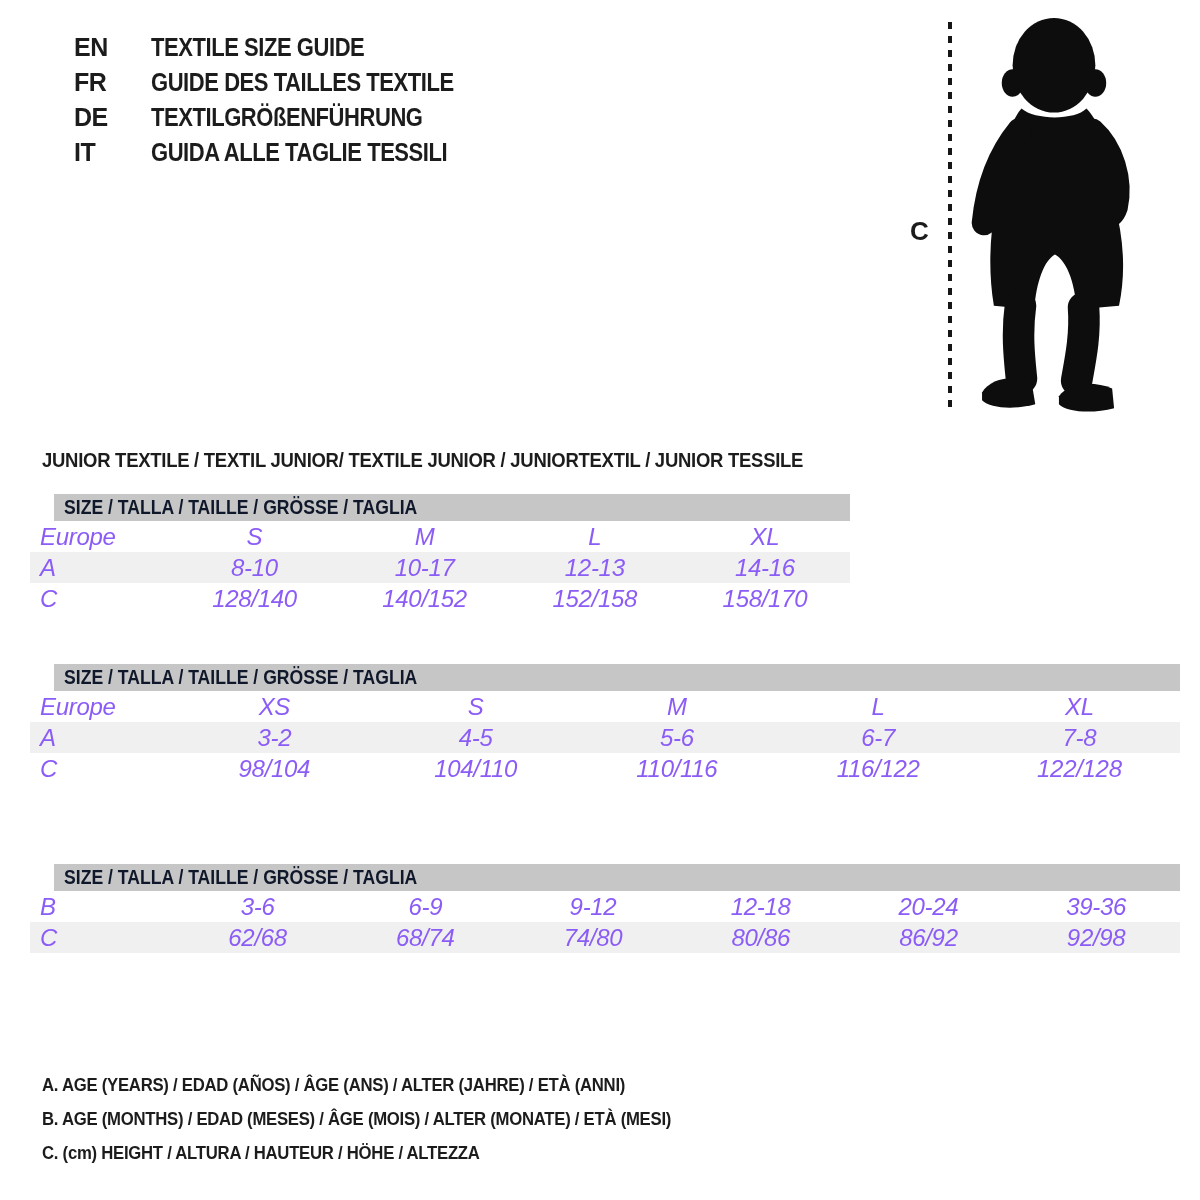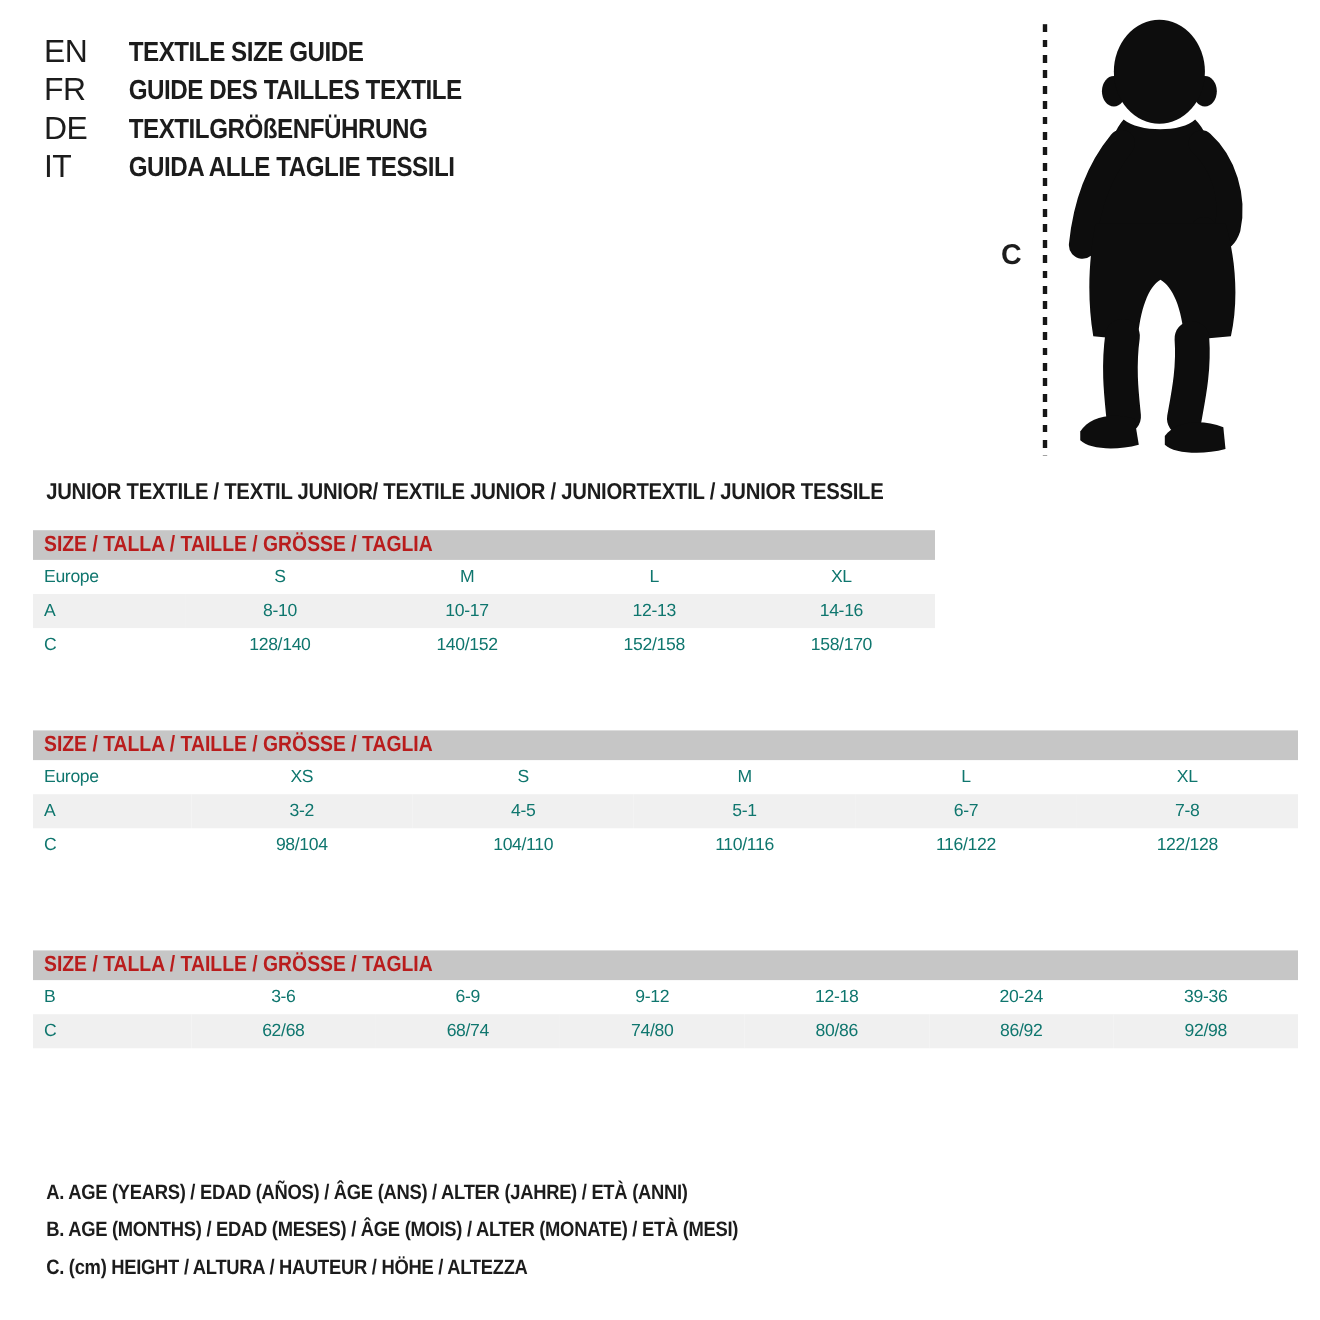--- a/index.html
+++ b/index.html
@@ -5,48 +5,48 @@
   html,body { margin:0; padding:0; background:#ffffff; }
   .page {
     position:relative; width:1200px; height:1200px; background:#ffffff;
     font-family:"Liberation Sans", sans-serif; color:#1c1c1c; overflow:hidden;
   }
   .cond { display:inline-block; transform:scaleX(0.88); transform-origin:0 50%; white-space:nowrap; }
 
   
   .lang-block { position:absolute; left:40px; top:30px; }
   .lang-row { display:flex; height:35px; align-items:center; }
-  .lang-code { width:77px; font-size:29px; font-weight:normal; letter-spacing:-0.5px; }
+  .lang-code { width:77px; font-size:25px; font-weight:bold; letter-spacing:-0.5px;margin-left:34px; }
   .lang-label { font-size:25px; font-weight:bold; letter-spacing:-0.5px; }
 
   
   .measure-line {
     position:absolute; left:948px; top:22px; width:4px; height:392px;
     background:repeating-linear-gradient(to bottom, #161616 0 7px, transparent 7px 14px);
   }
   .measure-label { position:absolute; left:910px; top:216px; font-size:26px; font-weight:bold; }
   .toddler-svg { position:absolute; left:962px; top:14px; width:182px; height:404px; }
 
   
   .section { position:absolute; left:30px; }
   .sec-title { margin-left:12px; font-size:21px; font-weight:bold; line-height:24px; letter-spacing:-0.3px; }
   .sec-title .subA { font-size:14px; vertical-align:-4px; }
   .size-bar {
-    height:27px; line-height:27px; background:#c6c6c6; color:#b91c1c;
-    padding-left:10px; font-size:20px; font-weight:bold;
+    height:27px; line-height:27px; background:#c6c6c6; color:#0f172a;
+    padding-left:10px; font-size:20px; font-weight:bold;margin-left:24px;
   }
   .size-table { width:100%; border-collapse:collapse; table-layout:fixed; }
   .size-table td {
-    height:31px; font-size:16px; text-align:center; letter-spacing:-0.3px;
-    color:#0f766e; vertical-align:middle; padding:0;
+    height:31px; font-size:24px; text-align:center; letter-spacing:-0.3px;
+    color:#8b5cf6; vertical-align:middle; padding:0;font-style:italic;
   }
   .size-table td.lbl { text-align:left; padding-left:10px; }
   .size-table tr.alt { background:#f0f0f0; }
 
-  #section-junior   { top:436px; width:820px; }
+  #section-junior   { top:448px; width:820px; }
   #section-junior .size-bar { margin-top:22px; }
   #section-children { top:644px; width:1150px; }
   #section-children .size-bar { margin-top:20px; }
   #section-babies   { top:850px; width:1150px; }
   #section-babies .sec-title { line-height:32px; }
   #section-babies .size-bar { margin-top:14px; }
 
   
   .notes { position:absolute; left:42px; top:1068px; }
   .note { font-size:19px; font-weight:bold; line-height:34px; letter-spacing:-0.3px; }
@@ -147,21 +147,21 @@
           <td>XS</td>
           <td>S</td>
           <td>M</td>
           <td>L</td>
           <td>XL</td>
         </tr>
         <tr class="alt">
           <td class="lbl">A</td>
           <td>3-2</td>
           <td>4-5</td>
-          <td>5-1</td>
+          <td>5-6</td>
           <td>6-7</td>
           <td>7-8</td>
         </tr>
         <tr>
           <td class="lbl">C</td>
           <td>98/104</td>
           <td>104/110</td>
           <td>110/116</td>
           <td>116/122</td>
           <td>122/128</td>

